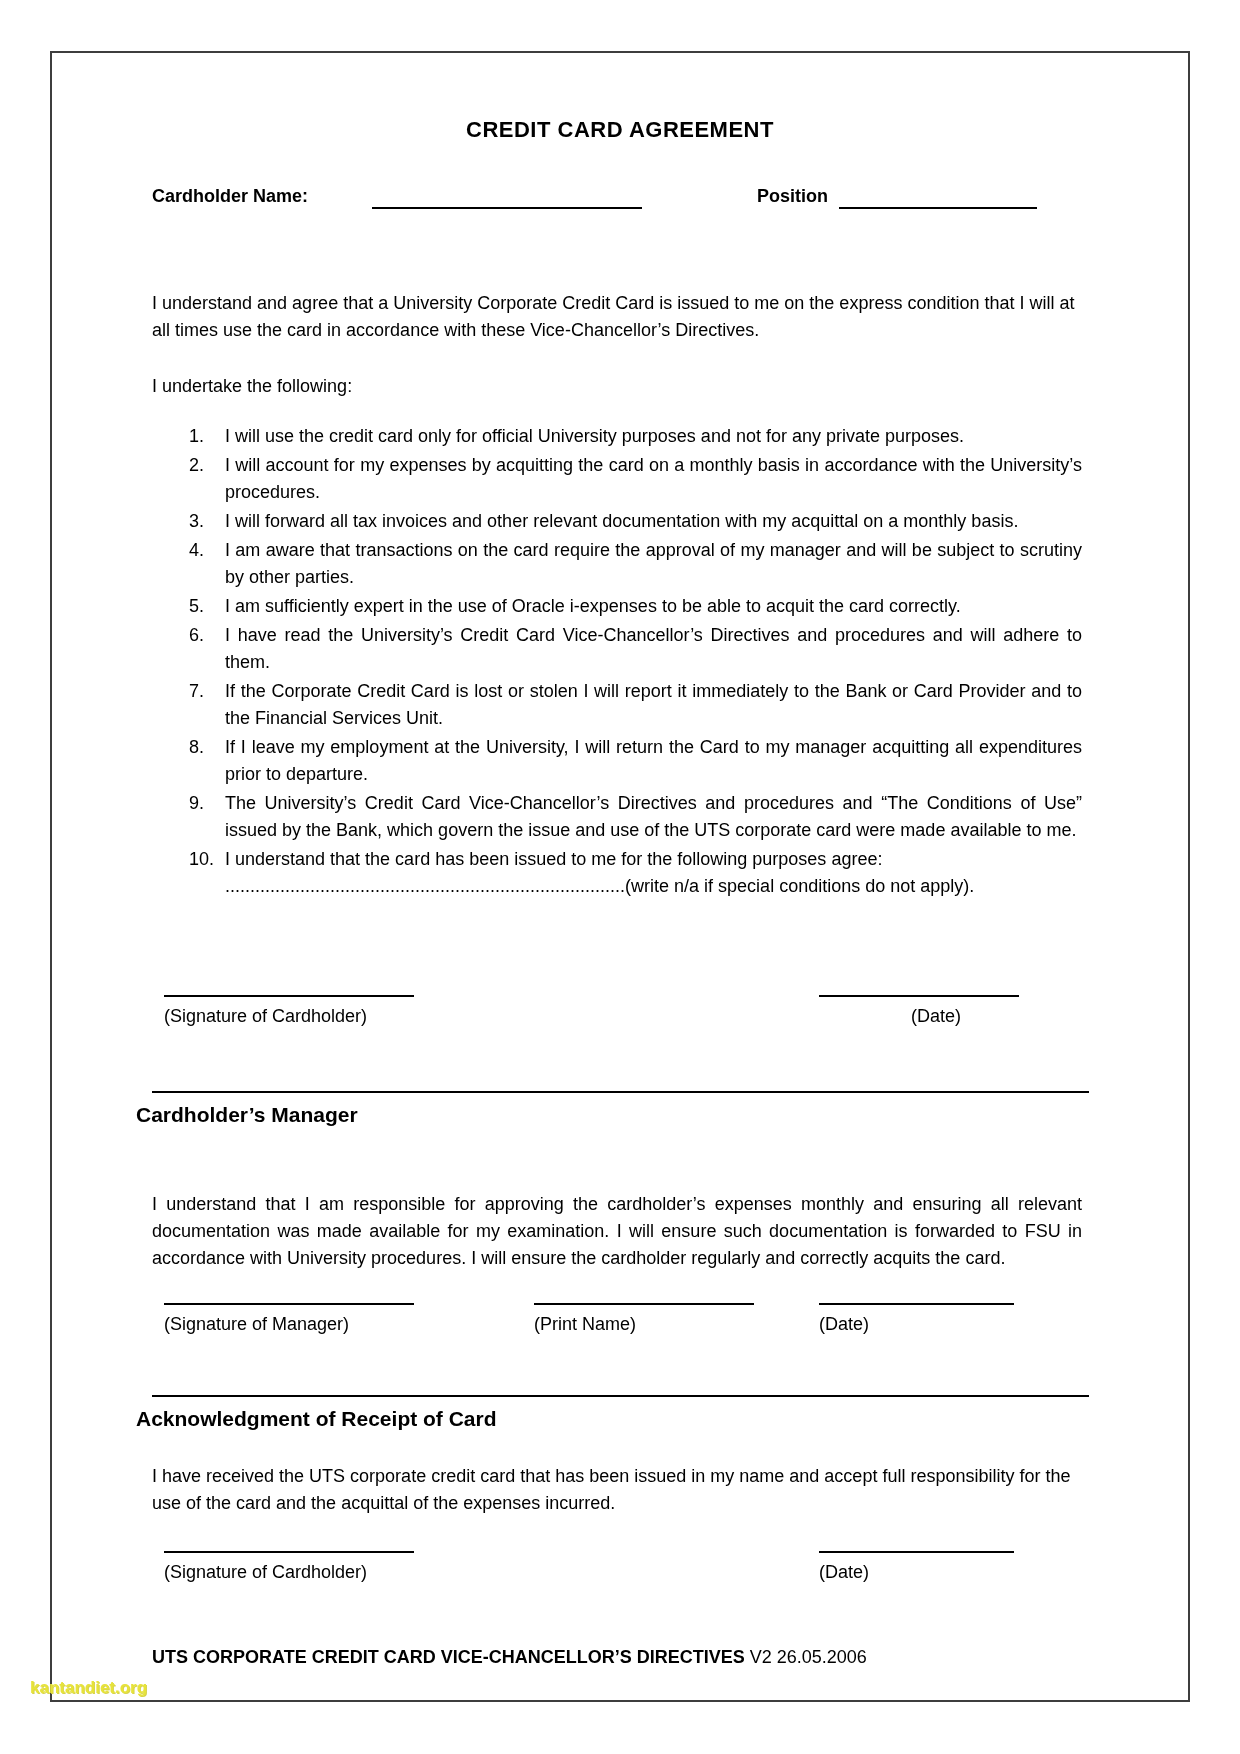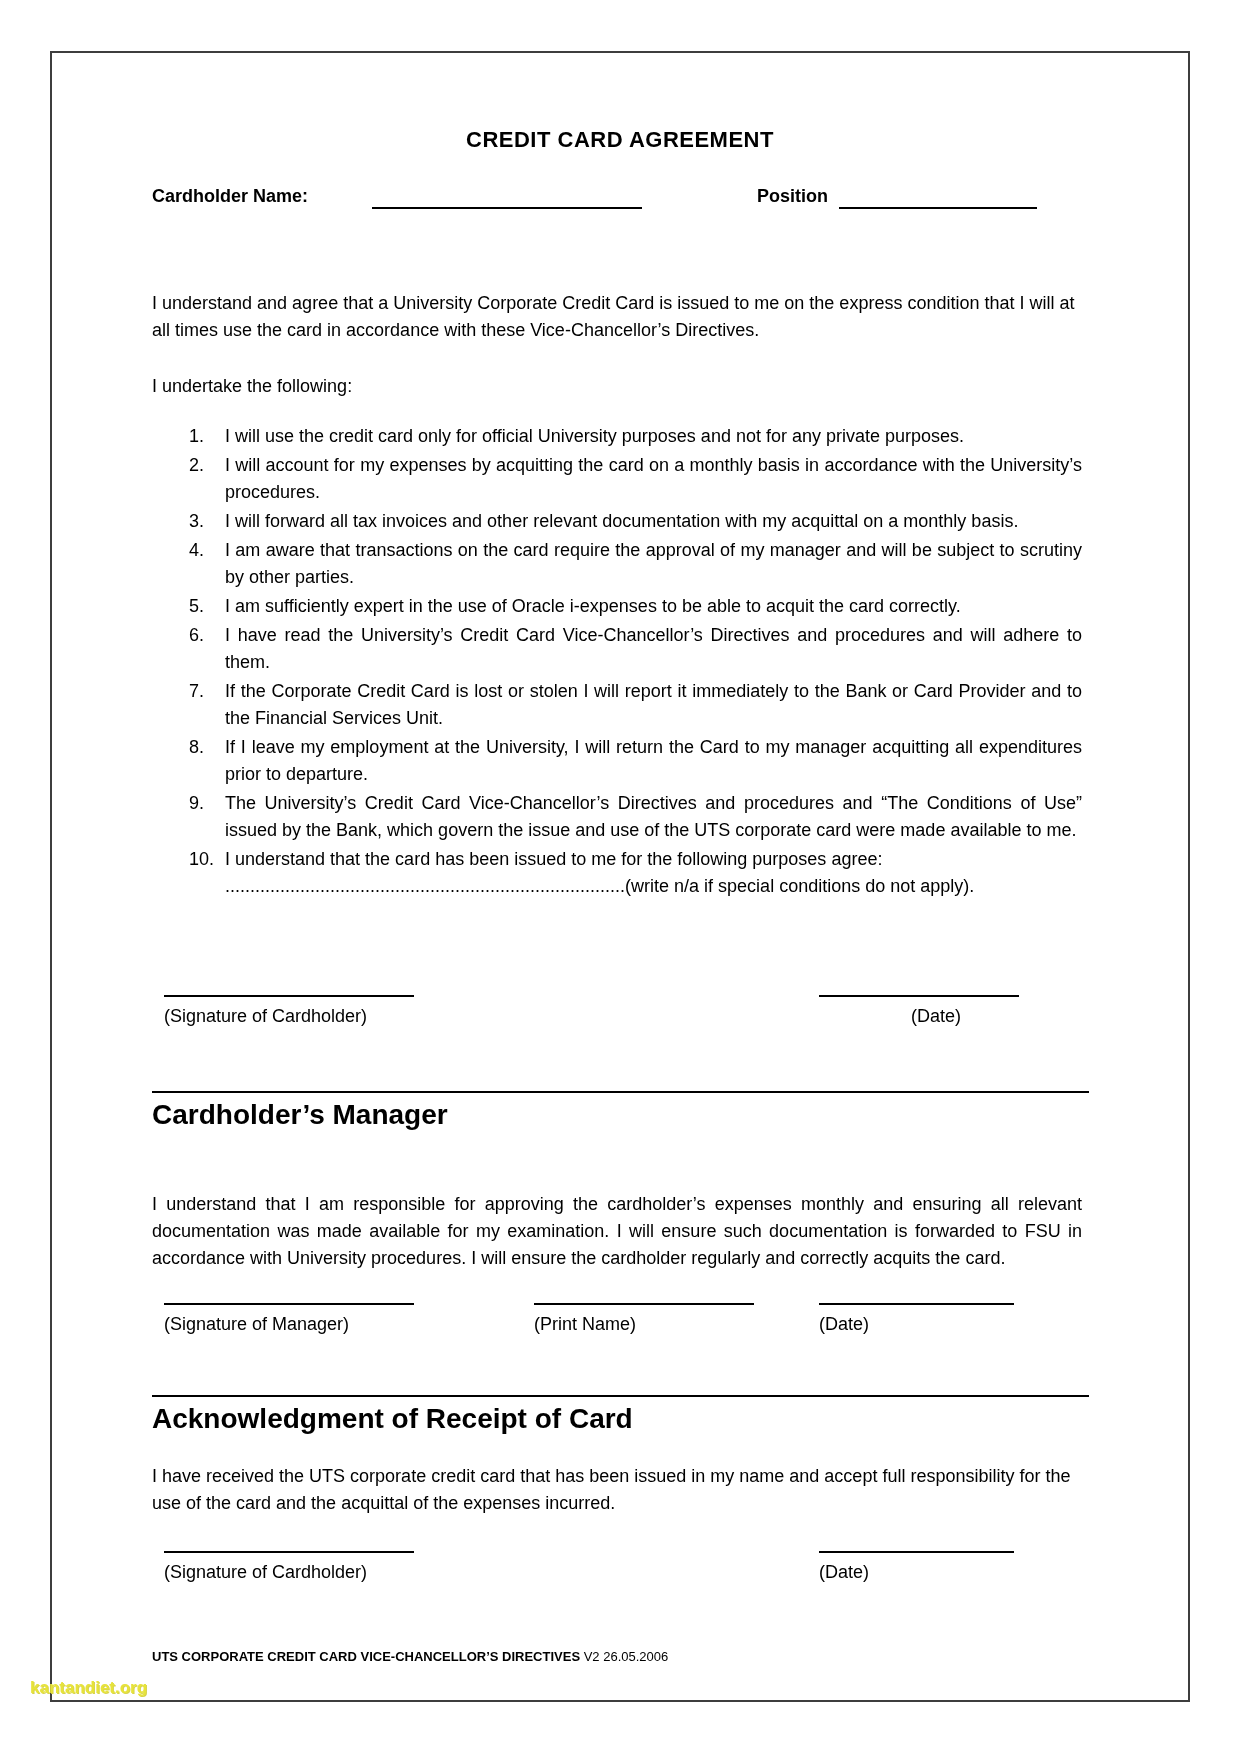--- a/index.html
+++ b/index.html
@@ -17,21 +17,21 @@
     left: 50px;
     top: 51px;
     width: 1140px;
     height: 1651px;
     border: 2px solid #3e3e3e;
     box-sizing: border-box;
     background: #ffffff;
   }
   .doc-title {
     position: absolute;
-    top: 73px; left: 0; right: 0;
+    top: 63px; left: 0; right: 0;
     text-align: center;
     font-size: 22px;
     font-weight: bold;
     letter-spacing: 0.5px;
     line-height: 27px;
   }
   .field-row { position: absolute; left: 0; width: 1140px; height: 28px; font-size: 18px; }
   .field-label { position: absolute; font-weight: bold; line-height: 26px; white-space: nowrap; }
   .uline {
     position: absolute;
@@ -68,27 +68,27 @@
   .sig-label { margin-top: 8px; font-size: 18px; line-height: 22px; white-space: nowrap; }
   .section-rule {
     position: absolute;
     left: 100px;
     width: 937px;
     border-top: 2px solid #000000;
     height: 0;
   }
   .section-heading {
     position: absolute;
-    left: 100px;
-    font-size: 28px;
+    left: 84px;
+    font-size: 21px;
     font-weight: bold;
     line-height: 27px;
     white-space: nowrap;
   }
-  .footer-line { position: absolute; left: 100px; top: 1592px; font-size: 13px; line-height: 24px; white-space: nowrap; }
+  .footer-line { position: absolute; left: 100px; top: 1592px; font-size: 18px; line-height: 24px; white-space: nowrap; }
   .footer-bold { font-weight: bold; }
   .footer-version { font-weight: normal; }
   .watermark {
     position: absolute;
     left: 30px;
     top: 1678px;
     font-size: 17px;
     font-weight: bold;
     color: #e7e33a;
     text-shadow: 1px 1px 0 #d8d44a;

